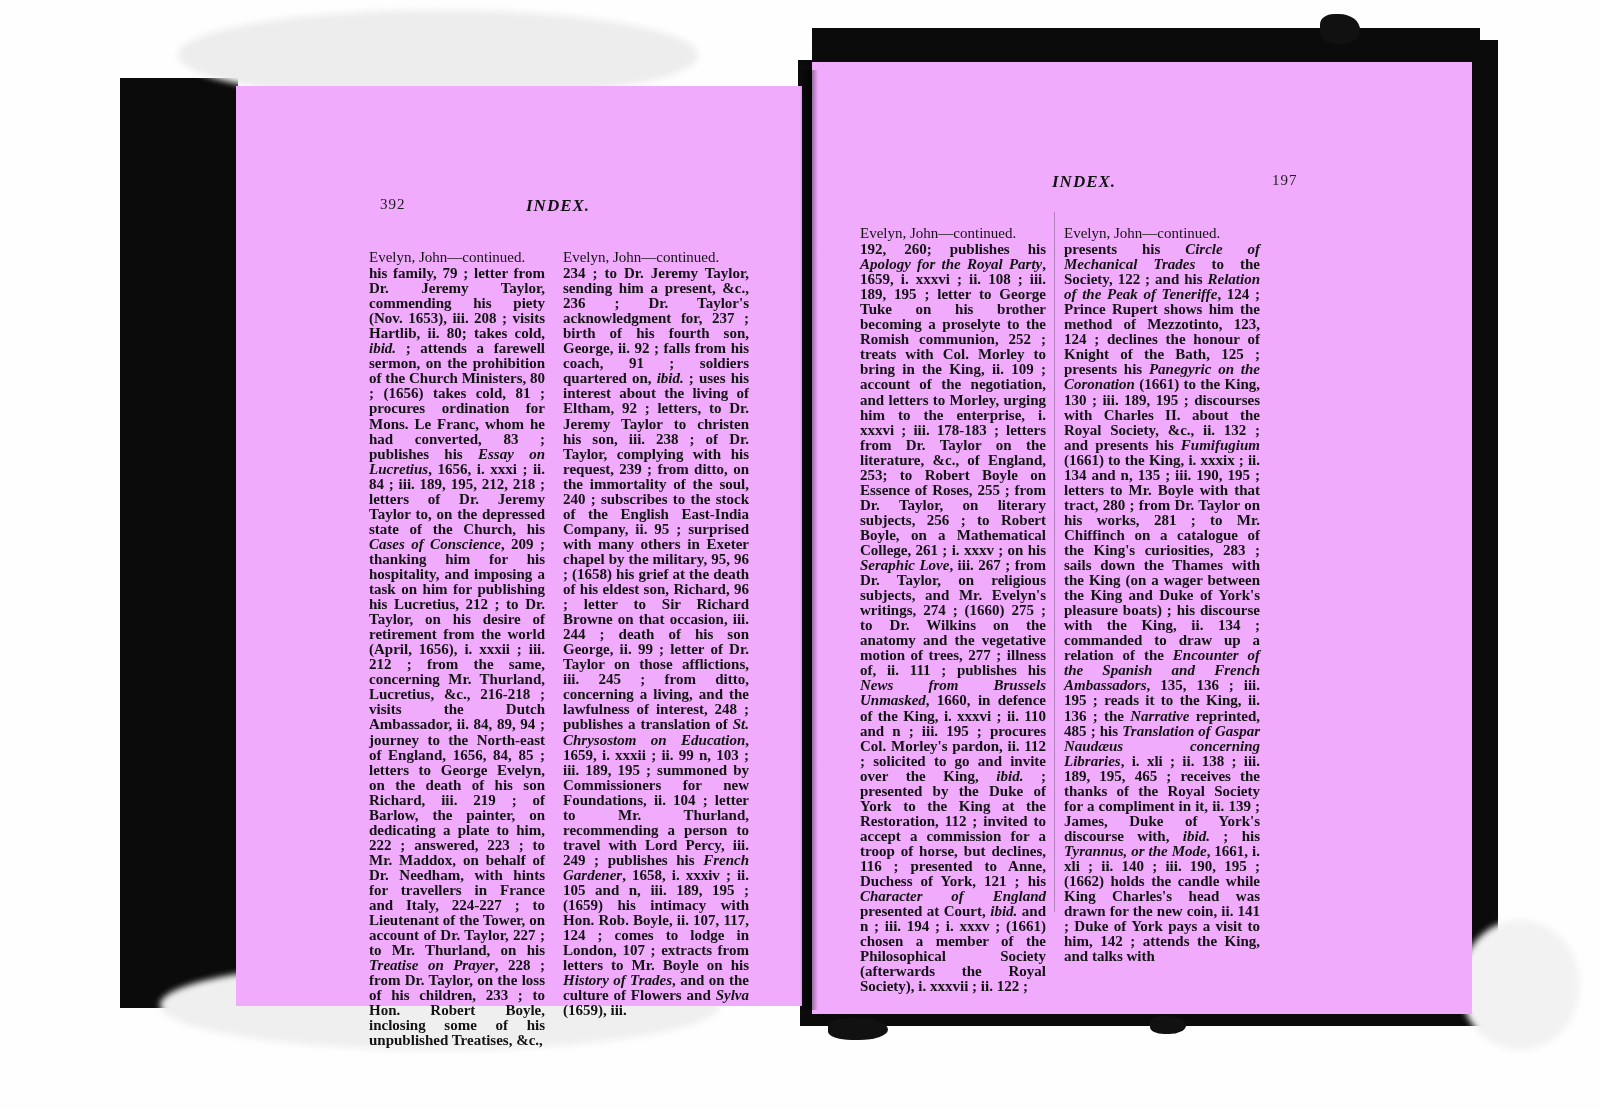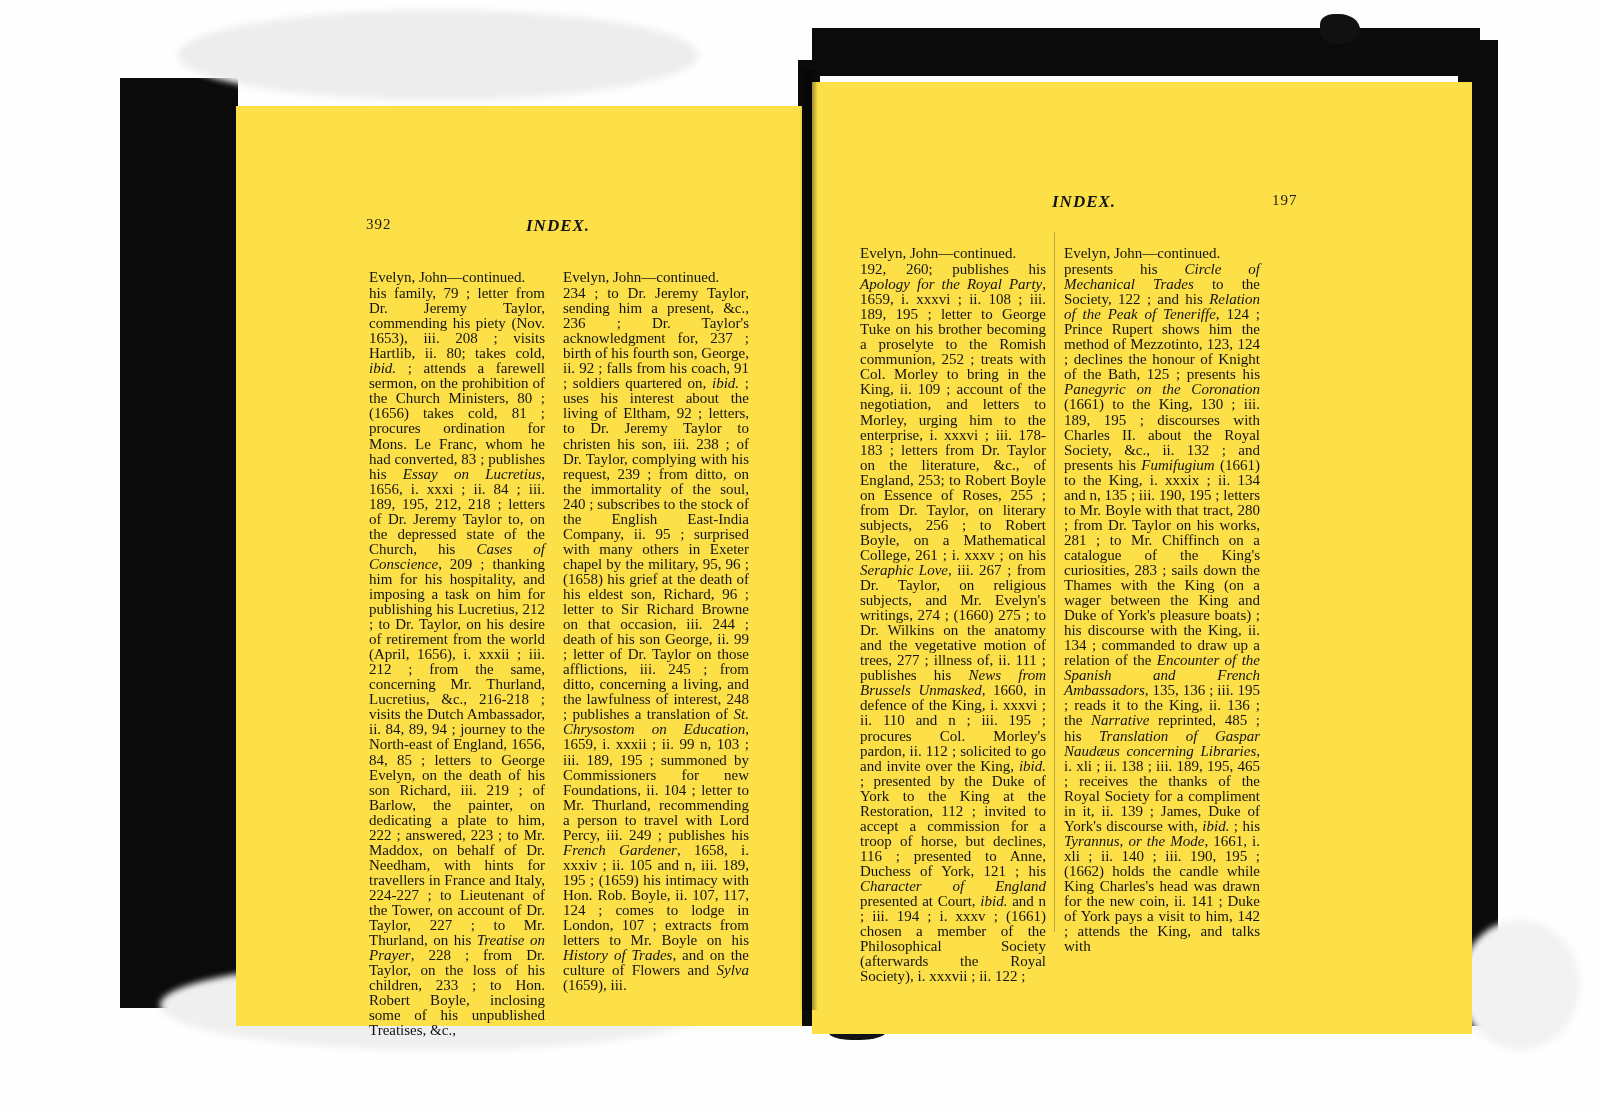--- a/index.html
+++ b/index.html
@@ -29,22 +29,21 @@
   .smudge {
     position: absolute;
     background: #d9d9d9;
     border-radius: 50%;
     filter: blur(3px);
   }
 
   
   .leaf {
     position: absolute;
-    background: #fde047;
-    margin-top: 20px;
+    background: #f0abfc;
   }
   #leaf-left  { left: 236px; top: 86px;  width: 566px; height: 920px; }
   #leaf-right { left: 812px; top: 62px;  width: 660px; height: 952px; }
 
   .page-inner {
     position: absolute;
     left: 0; right: 0; top: 0; bottom: 0;
   }
 
   
@@ -63,21 +62,21 @@
   }
   .runhead .title {
     position: absolute;
     font-style: italic;
     font-weight: 700;
     color: #141414;
   }
 
   
   #head-left  { left: 130px; width: 400px; }
-  #head-left .folio { left: 0; }
+  #head-left .folio { left: 14px; }
   #head-left .title { left: 160px; }
   
   #head-right { left: 50px; width: 470px; }
   #head-right .title { left: 190px; }
   #head-right .folio { left: 410px; }
 
   
   .col {
     position: absolute;
     top: 164px;
@@ -86,21 +85,21 @@
     text-align: justify;
     color: #131313;
     hyphens: none;
   }
   .col .colhead {
     display: block;
     margin-bottom: 1px;
     text-align: left;
     white-space: nowrap;
   }
-  .col .body { display: block; }
+  .col .body { display: block; font-weight: bold; }
   .col i { font-style: italic; }
 
   #lc1 { left: 133px;  width: 176px; }
   #lc2 { left: 327px;  width: 186px; }
   #rc1 { left: 48px;   width: 186px; }
   #rc2 { left: 252px;  width: 196px; }
 
   
   .gutter {
     position: absolute;

